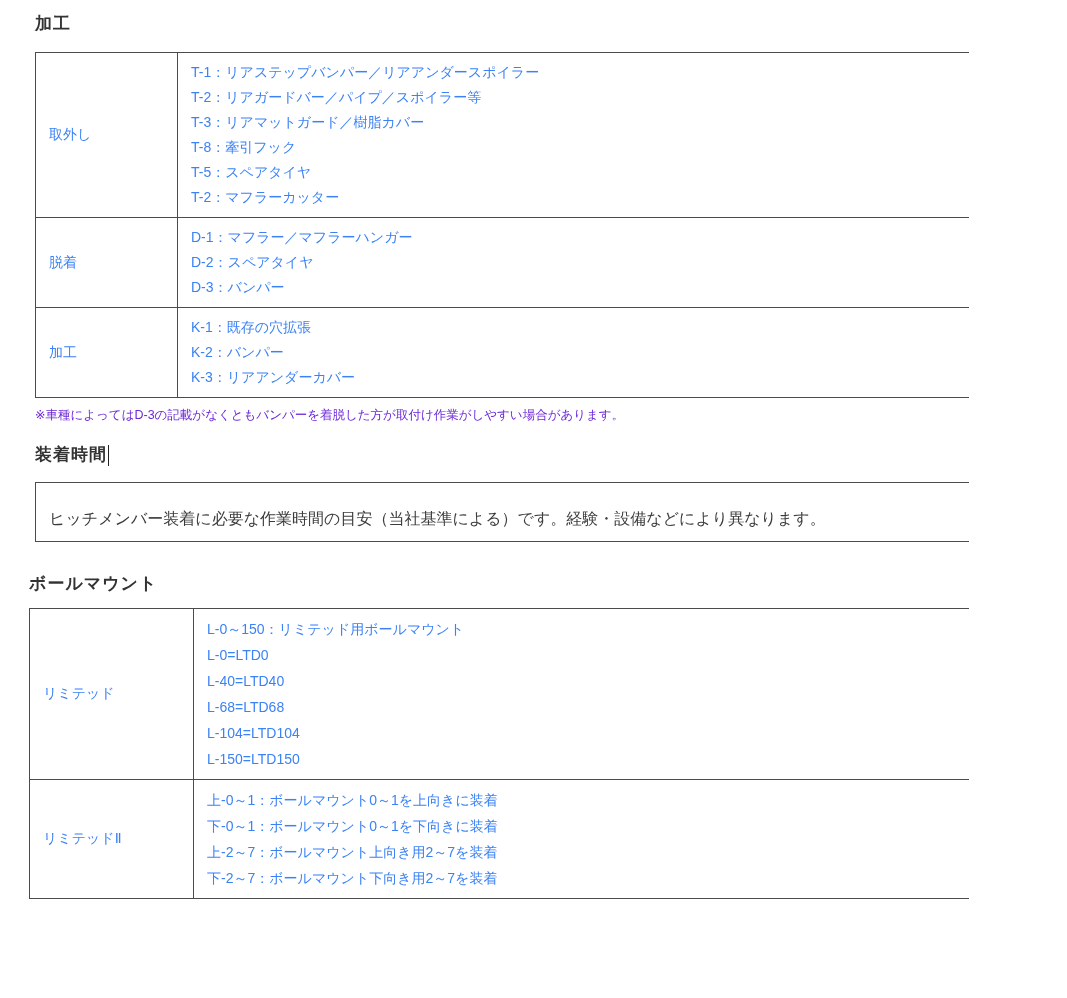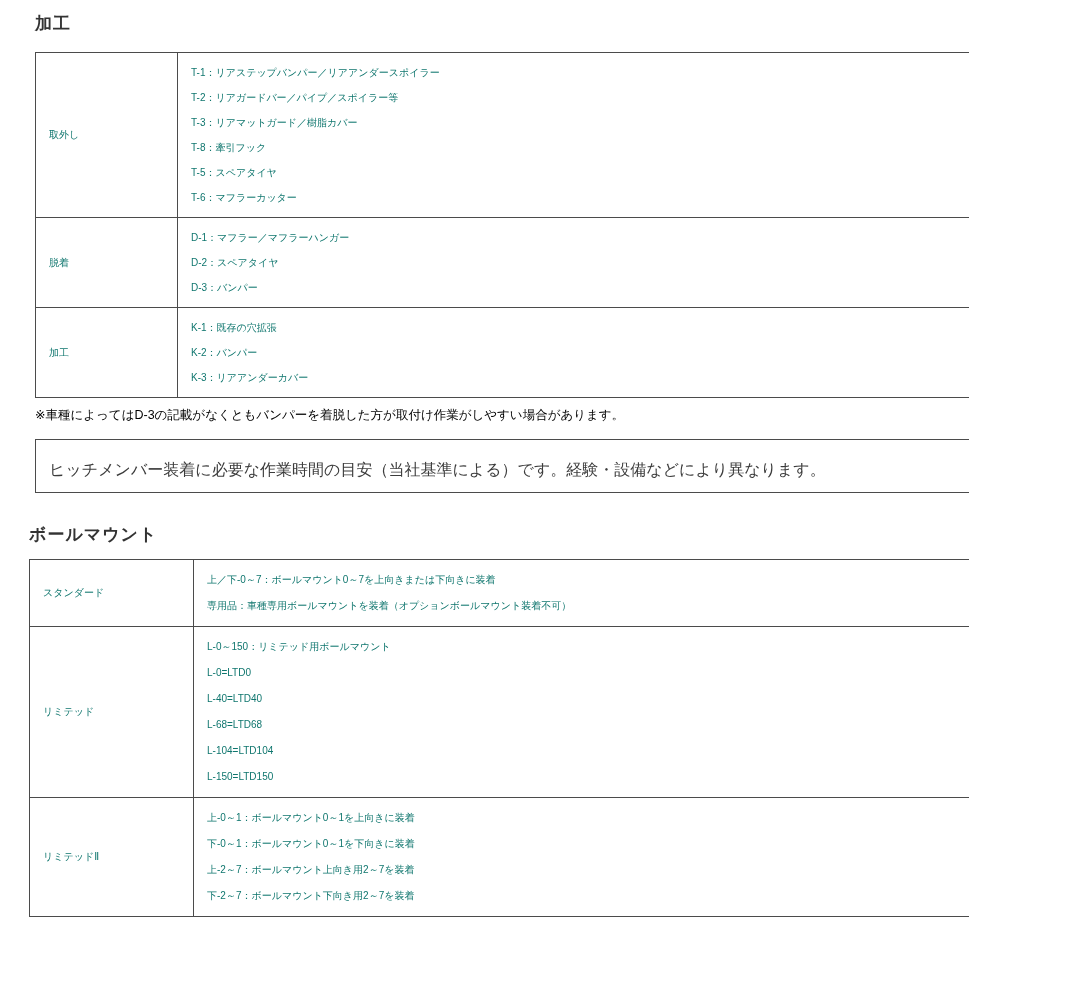--- a/index.html
+++ b/index.html
@@ -22,57 +22,57 @@
   .caret {
     display:inline-block; width:1px; height:21px;
     background:#222222; margin-left:1px;
   }
   table {
     border-collapse:collapse;
     table-layout:fixed;
   }
   #table-processing { margin:17px 0 0 35px; width:991px; }
   #table-ballmount  { margin:13px 0 0 29px; width:992px; }
-  td { border:1px solid #4b4b4b; font-size:10px; color:#0f766e; }
+  td { border:1px solid #4b4b4b; font-size:14px; color:#3b82f6; }
   td.label-cell { vertical-align:middle; padding:6px 20px 6px 13px; }
   #table-processing td.label-cell { width:142px; }
   #table-ballmount  td.label-cell { width:164px; }
   td.content-cell { padding:7px 12px 7px 13px; vertical-align:middle; }
   .line { line-height:25px; white-space:nowrap; }
   #table-ballmount .line { line-height:26px; }
   .note {
     margin:9px 0 0 35px;
-    font-size:12.5px; line-height:16px; color:#000000;
+    font-size:12.5px; line-height:16px; color:#6d28d9;
   }
   .info-box {
     margin:16px 0 0 35px;
     width:991px;
     border:1px solid #4b4b4b;
-    padding:17px 12px 9px 13px;
+    padding:23px 12px 9px 13px;
   }
   .info-box .line { line-height:26px; }
 </style>
 </head>
 <body>
 
 <div class="page">
 
   <div class="heading" id="heading-processing">加工</div>
 
   <table id="table-processing">
     <tbody>
         <tr>
       <td class="label-cell">取外し</td>
       <td class="content-cell">
         <div class="line">T-1：リアステップバンパー／リアアンダースポイラー</div>
         <div class="line">T-2：リアガードバー／パイプ／スポイラー等</div>
         <div class="line">T-3：リアマットガード／樹脂カバー</div>
         <div class="line">T-8：牽引フック</div>
         <div class="line">T-5：スペアタイヤ</div>
-        <div class="line">T-6：マフラーカッター</div>
+        <div class="line">T-2：マフラーカッター</div>
       </td>
     </tr>
     <tr>
       <td class="label-cell">脱着</td>
       <td class="content-cell">
         <div class="line">D-1：マフラー／マフラーハンガー</div>
         <div class="line">D-2：スペアタイヤ</div>
         <div class="line">D-3：バンパー</div>
       </td>
     </tr>
@@ -82,36 +82,33 @@
         <div class="line">K-1：既存の穴拡張</div>
         <div class="line">K-2：バンパー</div>
         <div class="line">K-3：リアアンダーカバー</div>
       </td>
     </tr>
   </tbody>
     </table>
 
   <div class="note">※車種によってはD-3の記載がなくともバンパーを着脱した方が取付け作業がしやすい場合があります。</div>
 
+  <div class="heading" id="heading-time">
+    <span>装着時間</span>
+    <span class="caret"></span>
+  </div>
 
   <div class="info-box">
     <div class="line">ヒッチメンバー装着に必要な作業時間の目安（当社基準による）です。経験・設備などにより異なります。</div>
   </div>
 
   <div class="heading" id="heading-ballmount">ボールマウント</div>
 
   <table id="table-ballmount">
     <tbody>
-        <tr>
-      <td class="label-cell">スタンダード</td>
-      <td class="content-cell">
-        <div class="line">上／下-0～7：ボールマウント0～7を上向きまたは下向きに装着</div>
-        <div class="line">専用品：車種専用ボールマウントを装着（オプションボールマウント装着不可）</div>
-      </td>
-    </tr>
     <tr>
       <td class="label-cell">リミテッド</td>
       <td class="content-cell">
         <div class="line">L-0～150：リミテッド用ボールマウント</div>
         <div class="line">L-0=LTD0</div>
         <div class="line">L-40=LTD40</div>
         <div class="line">L-68=LTD68</div>
         <div class="line">L-104=LTD104</div>
         <div class="line">L-150=LTD150</div>
       </td>

